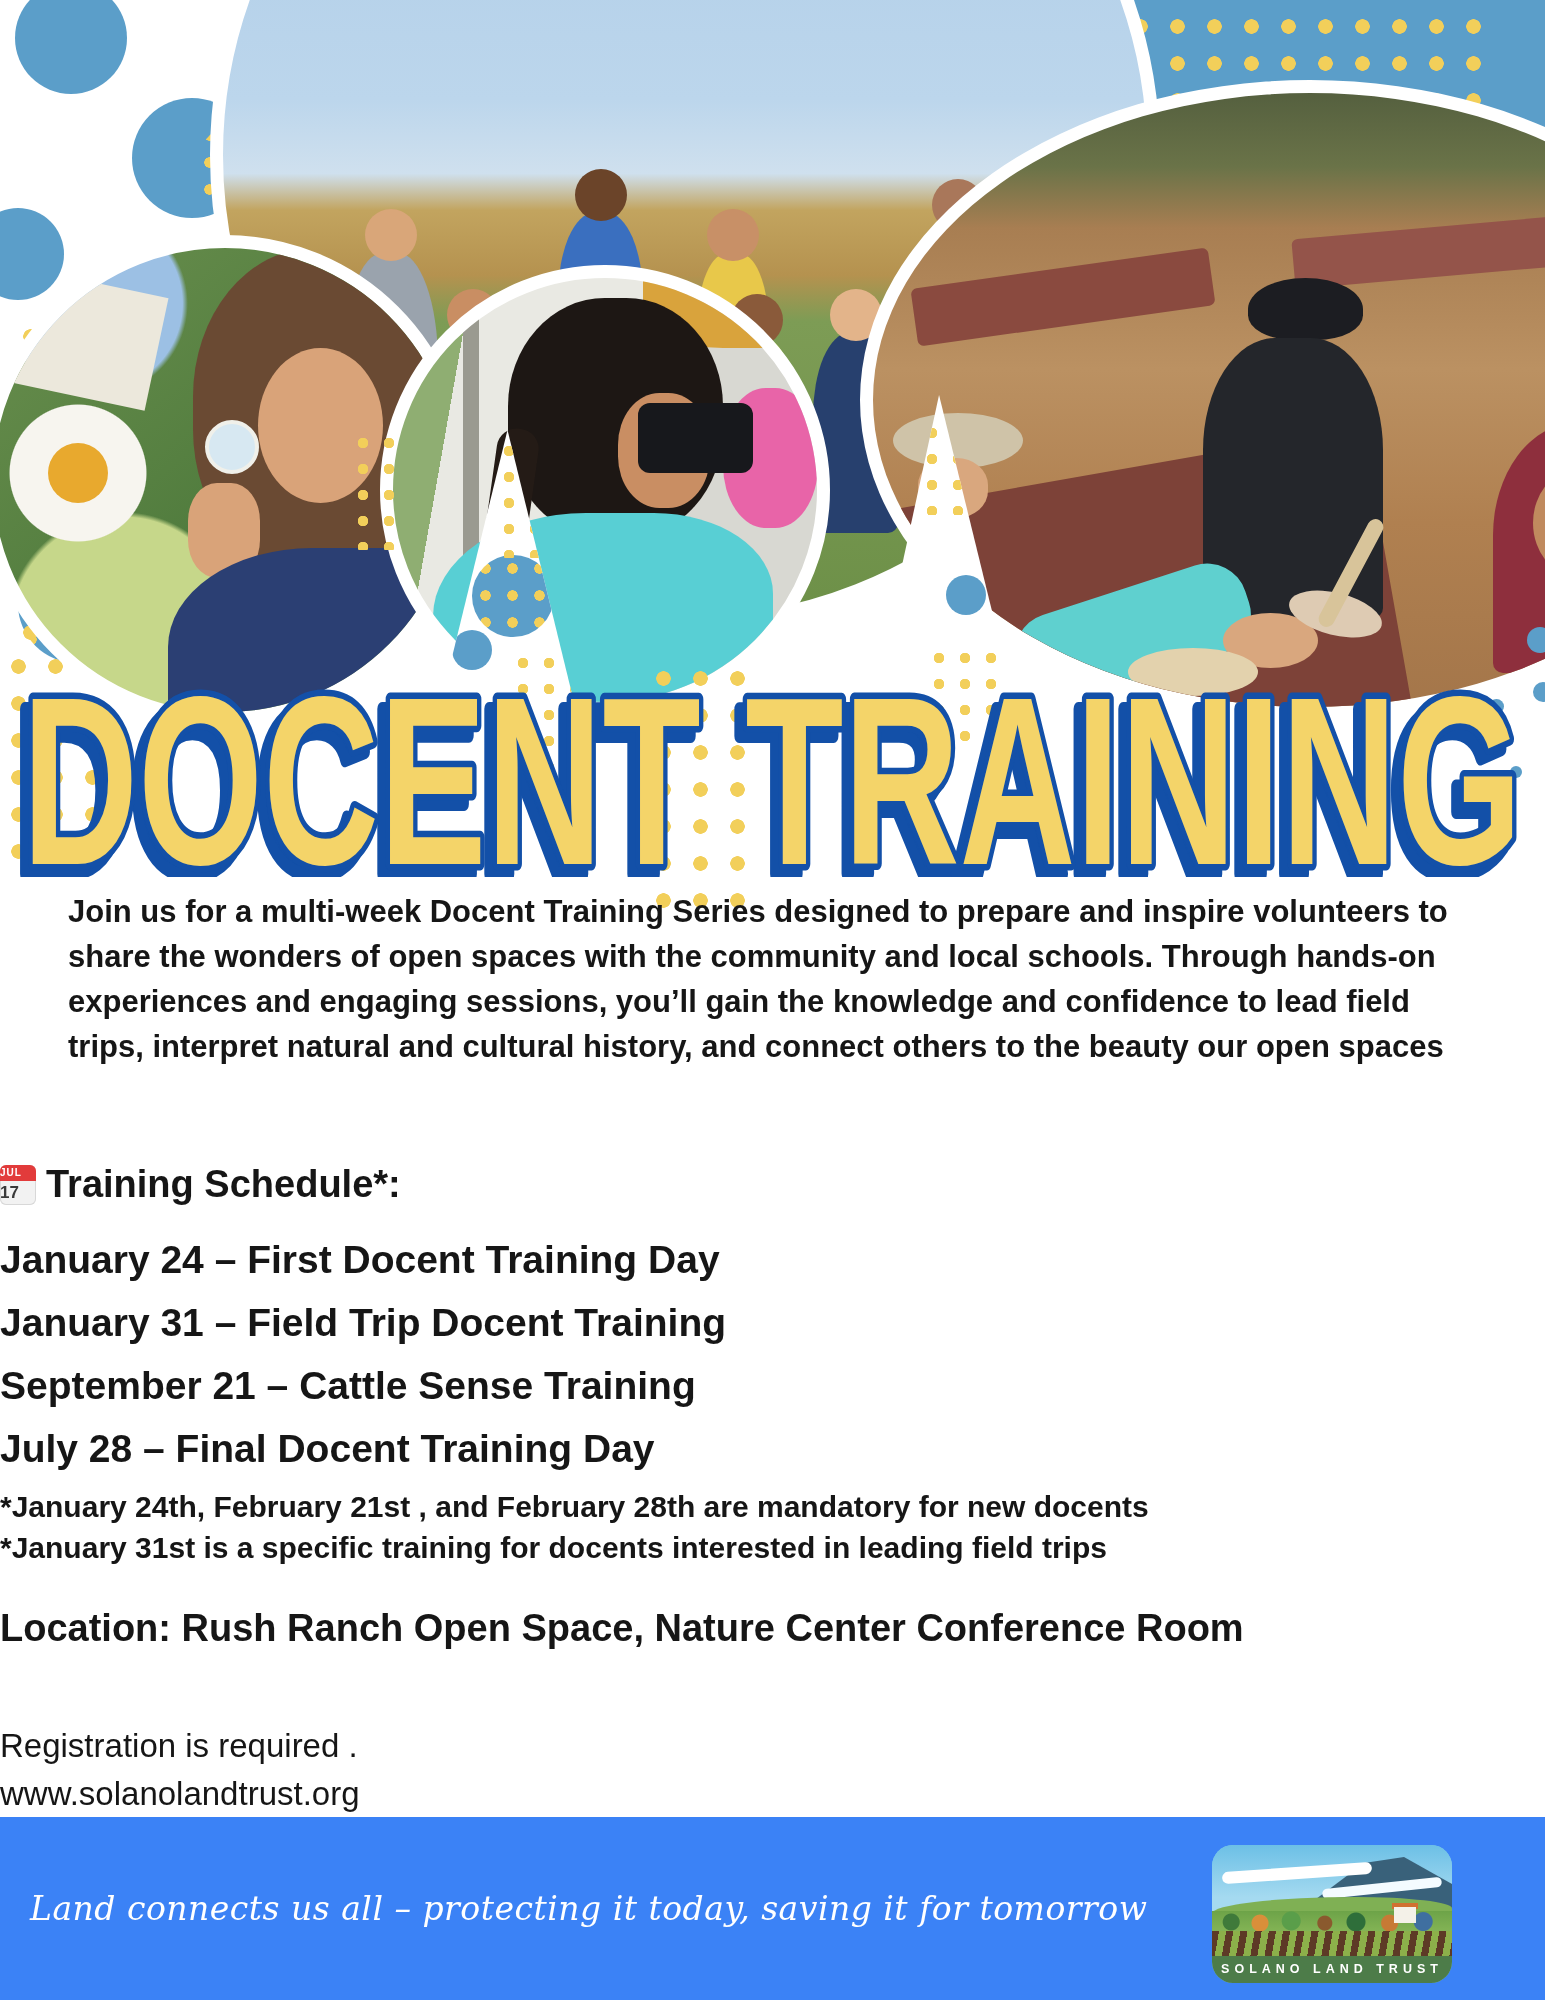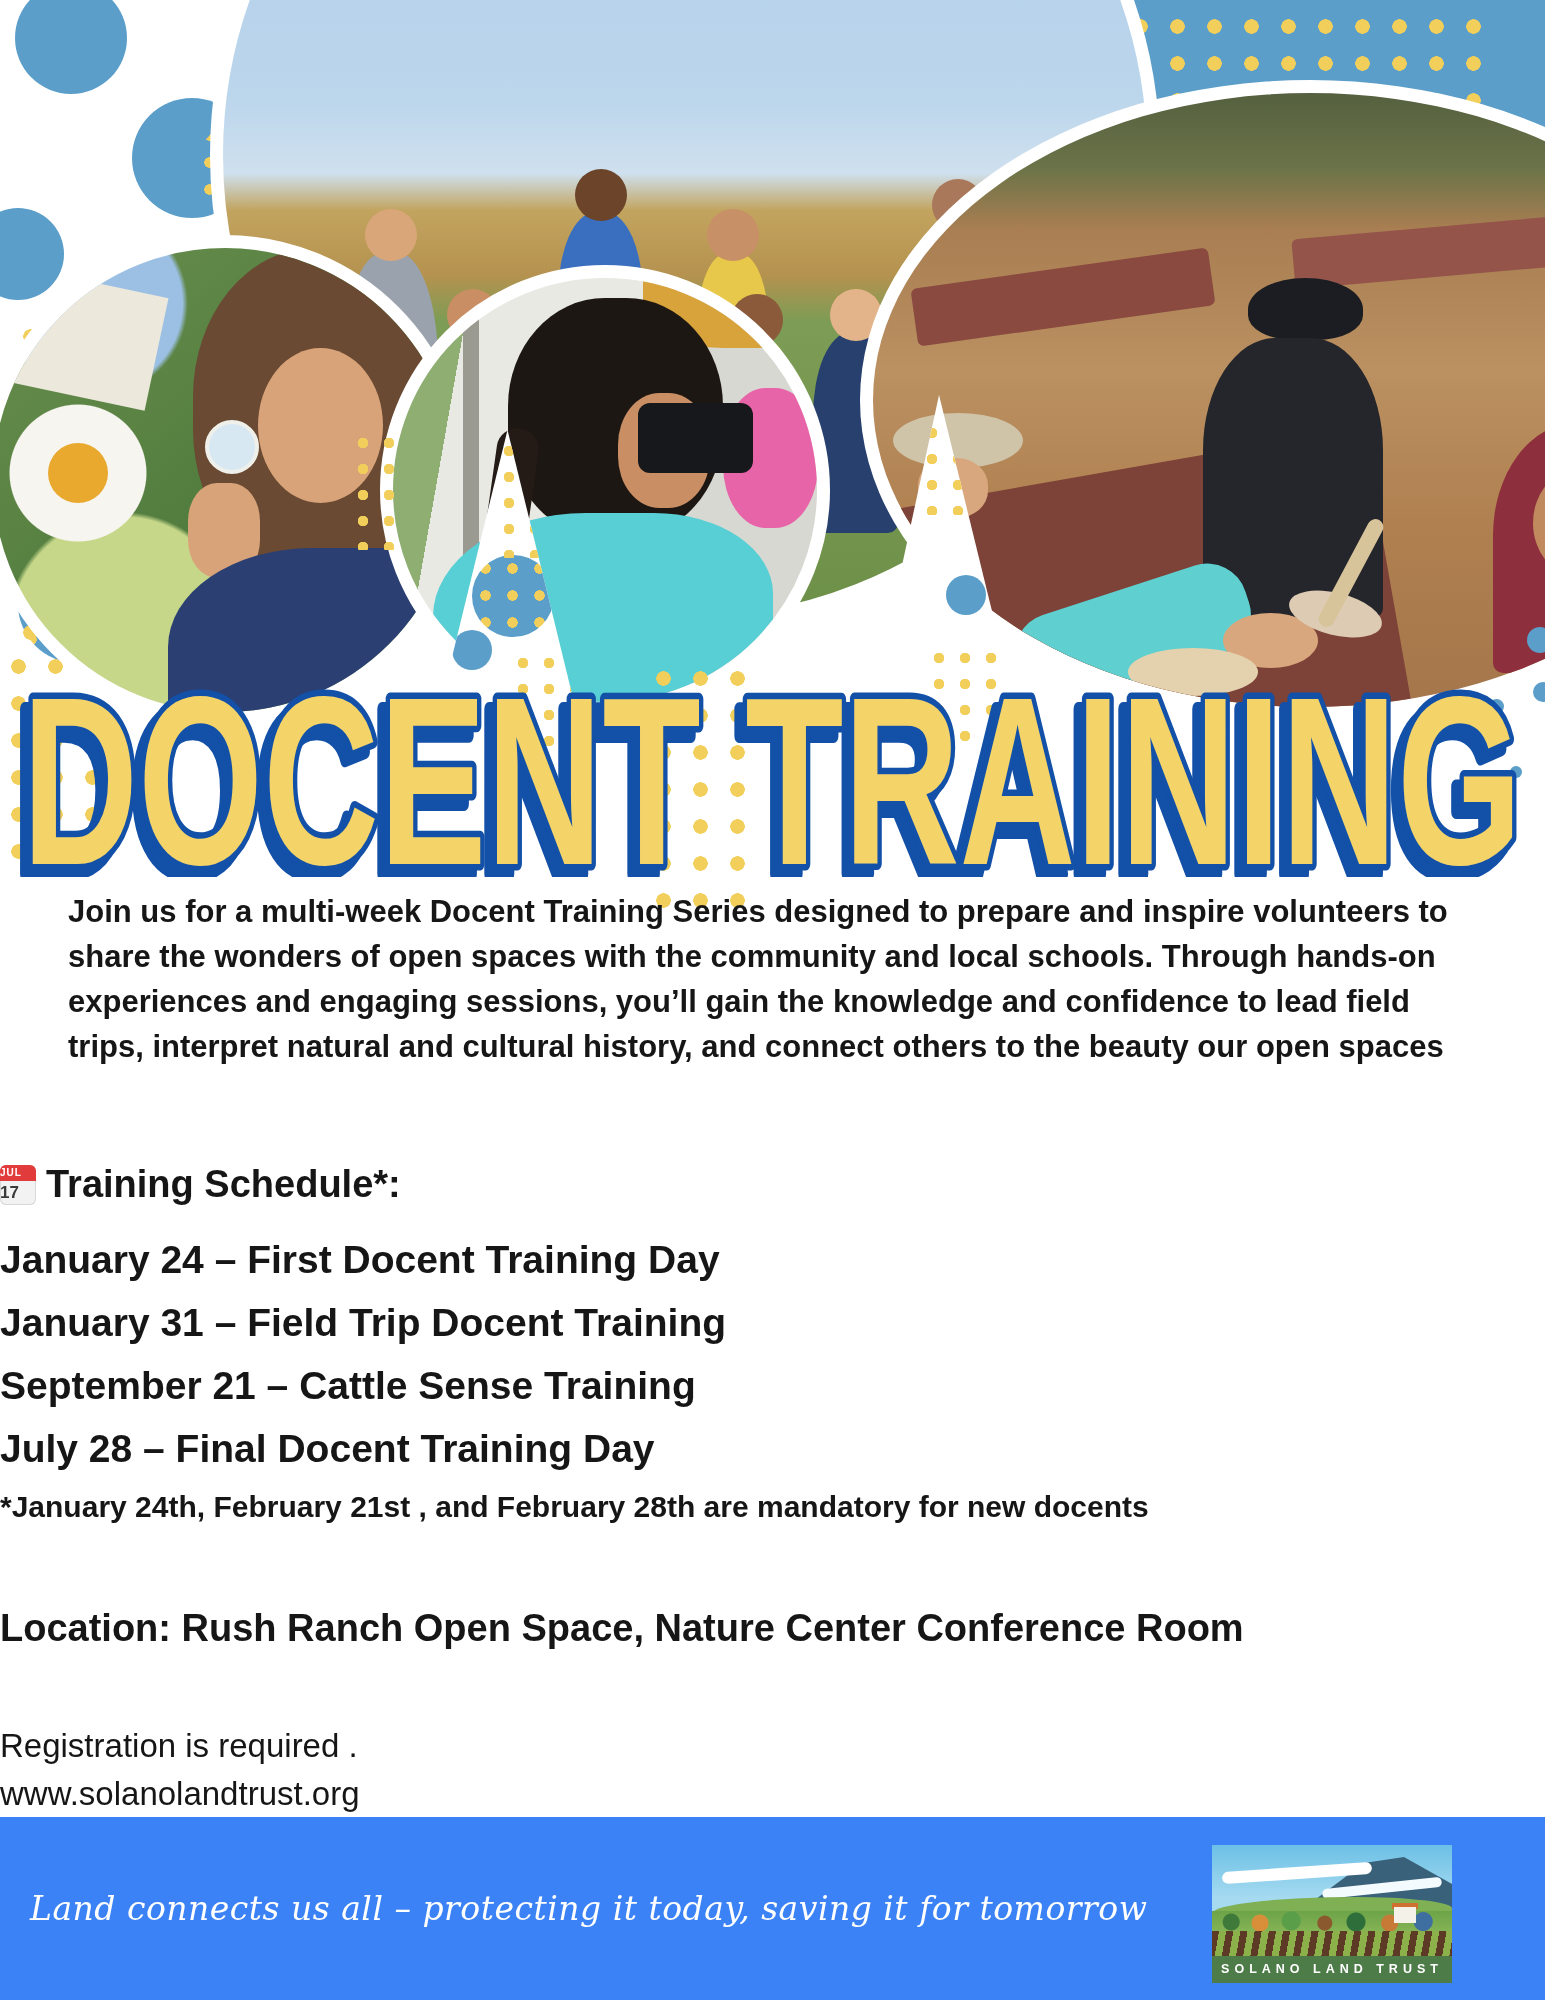--- a/index.html
+++ b/index.html
@@ -48,21 +48,21 @@
   .cal .d{display:block;height:24px;color:#3a3a3a;font-size:17px;font-weight:bold;line-height:24px;}
   .dates{top:1228px;font-size:39px;line-height:63px;font-weight:bold;}
   .notes{top:1486px;font-size:30px;line-height:41px;font-weight:bold;}
   .loc{top:1607px;font-size:38px;font-weight:bold;}
   .reg{top:1702px;font-size:33px;line-height:48px;font-weight:normal;margin-top:20px;}
   .reg .url{cursor:pointer;}
   
   .footer{position:absolute;left:0;top:1817px;width:1545px;height:183px;background:#3b82f6;z-index:9;}
   .tagline{position:absolute;left:30px;top:0;bottom:0;display:flex;align-items:center;color:#fff;
     font-family:"DejaVu Serif",serif;font-style:italic;font-size:33px;letter-spacing:0.5px;}
-  .logo{position:absolute;left:1212px;top:28px;width:240px;height:138px;overflow:hidden;background:#7ec8e8;}
+  .logo{position:absolute;left:1212px;top:28px;width:240px;height:138px;overflow:hidden;background:#7ec8e8;border-radius:21px;}
   .logo *{position:absolute;}
   .lg-sky{left:0;top:0;width:240px;height:75px;
     background:linear-gradient(180deg,#6cc0e6 0%,#a5daf0 70%),radial-gradient(ellipse at 30% 60%,#fff 0 30%,rgba(0,0,0,0) 32%);}
   .lg-cloud{left:10px;top:22px;width:150px;height:12px;background:#fff;border-radius:8px;transform:rotate(-4deg);}
   .lg-cloud2{left:110px;top:38px;width:120px;height:10px;background:#f4fbff;border-radius:8px;transform:rotate(-6deg);}
   .lg-mtn{left:80px;top:12px;width:160px;height:60px;background:#39617a;
     clip-path:polygon(0 100%,45% 10%,70% 0,100% 45%,100% 100%);}
   .lg-hill{left:0;top:52px;width:240px;height:28px;background:#7fb054;border-radius:60% 40% 0 0;}
   .lg-trees{left:0;top:66px;width:240px;height:22px;
     background:radial-gradient(circle at 8% 50%,#3f7a3a 0 8px,rgba(0,0,0,0) 9px),
@@ -186,20 +186,21 @@
 
   <div class="txt dates">
     <div>January 24 – First Docent Training Day</div>
     <div>January 31 – Field Trip Docent Training</div>
     <div>September 21 – Cattle Sense Training</div>
     <div>July 28 – Final Docent Training Day</div>
   </div>
 
   <div class="txt notes">
     <div>*January 24th, February 21st , and February 28th are mandatory for new docents</div>
+    <div>*January 31st is a specific training for docents interested in leading field trips</div>
   </div>
 
   <div class="txt loc">Location: Rush Ranch Open Space, Nature Center Conference Room</div>
 
   <div class="txt reg">
     <div>Registration is required .</div>
     <div class="url">www.solanolandtrust.org</div>
   </div>
 
   <div class="footer">

